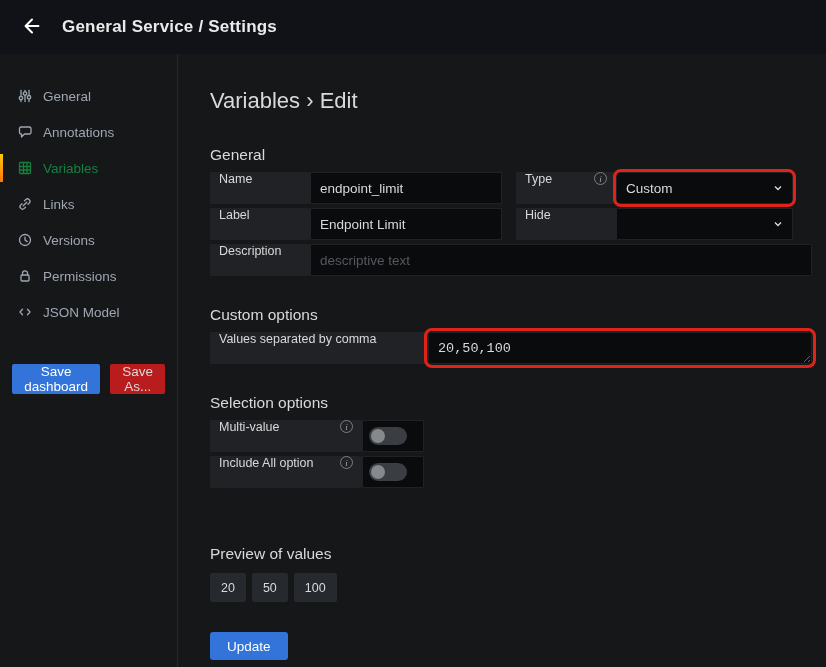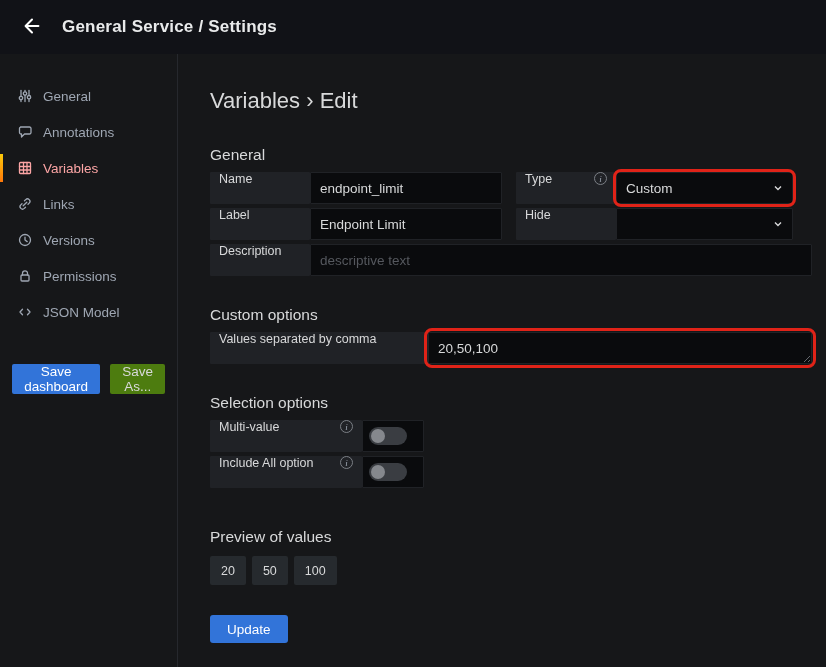--- a/index.html
+++ b/index.html
@@ -19,34 +19,34 @@
 
   
   .header{height:54px;background:var(--header_bg);display:flex;align-items:center;padding:0 14px;gap:12px}
   .back-btn{background:none;border:none;cursor:pointer;width:36px;height:36px;display:flex;align-items:center;justify-content:center;border-radius:50%}
   .header-title{font-size:17px;font-weight:700;color:#e9eaeb;letter-spacing:.2px}
 
   
   .layout{display:flex;height:613px}
   .sidebar{width:178px;border-right:1px solid #26282d;padding-top:24px;flex-shrink:0}
   .side-item{height:36px;display:flex;align-items:center;gap:10px;padding-left:16px;color:var(--text_muted);font-size:13.5px;cursor:pointer;position:relative}
-  .side-item.active{color:#fca5a5}
+  .side-item.active{color:#15803d}
   .side-item.active::before{content:"";position:absolute;left:0;top:4px;bottom:4px;width:3px;background:linear-gradient(180deg,#fbca0a,var(--active_item_orange))}
   .side-item .ico{width:17px;height:17px;display:flex;align-items:center;justify-content:center;flex-shrink:0}
   .sidebar-buttons{margin:34px 12px 0 12px;display:flex;flex-direction:row;gap:10px}
   .btn{border:none;border-radius:2px;height:30px;font-size:13.5px;font-weight:500;cursor:pointer;font-family:inherit}
   .btn-blue{background:var(--accent_blue);color:#fff}
-  .btn-gray{background:#4d7c0f;color:var(--text_primary)}
+  .btn-gray{background:#b91c1c;color:var(--text_primary)}
 
   
   .main{flex:1;padding:34px 0 0 32px}
   .page-title{font-size:22px;font-weight:500;color:var(--text_primary);margin-bottom:32px}
   .section-heading{font-size:15.5px;font-weight:500;color:var(--text_primary);margin-bottom:8px}
   .mt30{margin-top:30px}
-  .mt42{margin-top:40px}
+  .mt42{margin-top:57px}
 
   .form-row{display:flex;margin-bottom:4px;width:602px;align-items:stretch}
   .form-label{background:var(--label_bg);height:32px;display:flex;padding:0 9px;font-size:12.5px;font-weight:500;color:var(--text_primary);flex-shrink:0;border-radius:1px}
   .w100{width:100px}
   .w218{width:218px}
   .w152{width:152px}
   .with-icon{justify-content:space-between}
   .info-icon{width:13px;height:13px;border:1px solid #7b7f85;border-radius:50%;color:var(--text_muted);font-size:9px;display:flex;align-items:center;justify-content:center;font-family:"Liberation Serif",serif;font-style:italic;cursor:default}
   .info-icon::before{content:"i"}
 
@@ -55,21 +55,21 @@
   input::placeholder,textarea::placeholder{color:#55585e}
   .spacer{width:14px;flex-shrink:0}
 
   .form-select{background:var(--input_bg);border:1px solid #202226;height:32px;width:177px;display:flex;align-items:center;justify-content:space-between;padding:0 9px;font-size:13.5px;color:var(--text_primary);cursor:pointer;border-radius:1px}
   .flex1{flex:1}
 
   .annotated{position:relative}
   .annotated::after{content:"";position:absolute;inset:-4px;border:3px solid var(--annotation_red);border-radius:8px;pointer-events:none}
 
   .values-wrap{flex:1;display:flex;position:relative}
-  .values-input{flex:1;background:var(--input_bg);border:1px solid #202226;color:var(--text_primary);height:32px;padding:7px 9px 0 9px;font-size:13.5px;font-family:Liberation Sans, sans-serif;resize:none;outline:none;overflow:hidden;line-height:18px;border-radius:1px}
+  .values-input{flex:1;background:var(--input_bg);border:1px solid #202226;color:var(--text_primary);height:32px;padding:7px 9px 0 9px;font-size:13.5px;font-family:Liberation Mono, monospace;resize:none;outline:none;overflow:hidden;line-height:18px;border-radius:1px}
   .resize-grip{position:absolute;right:2px;bottom:2px;width:9px;height:9px;background:repeating-linear-gradient(135deg,transparent 0 2px,#63666b 2px 3px);clip-path:polygon(100% 0,100% 100%,0 100%);cursor:nwse-resize}
 
   .toggle-cell{width:62px;height:32px;background:var(--input_bg);border:1px solid #202226;display:flex;align-items:center;padding-left:6px;cursor:pointer;border-radius:1px}
   .switch{width:38px;height:18px;background:#3a3d42;border-radius:10px;position:relative}
   .switch .knob{position:absolute;left:2px;top:2px;width:14px;height:14px;border-radius:50%;background:#85888d}
 
   .chips{display:flex;gap:6px;margin-top:10px}
   .chip{background:#262a2e;padding:0 11px;height:29px;display:flex;align-items:center;font-size:12.5px;font-weight:500;color:var(--text_primary);border-radius:2px}
 
   .update-btn{margin-top:30px;background:var(--accent_blue);color:#fff;border:none;border-radius:3px;height:28px;padding:0 17px;font-size:13.5px;font-weight:500;font-family:inherit;cursor:pointer}

